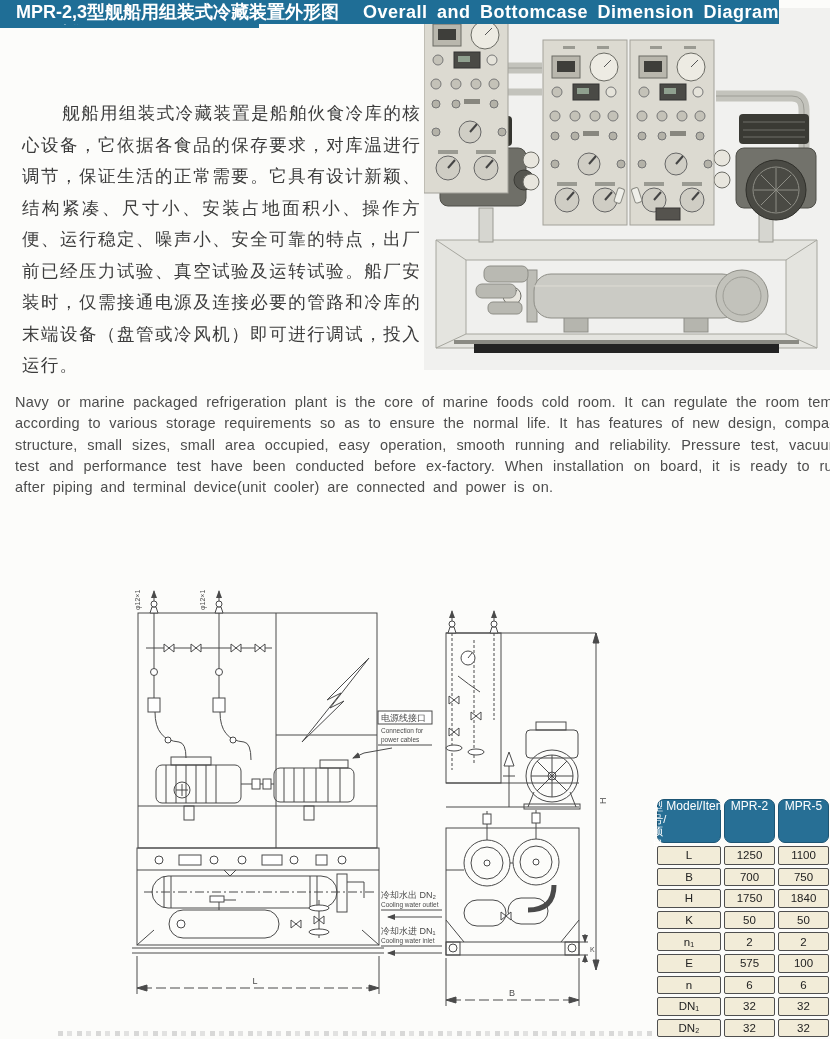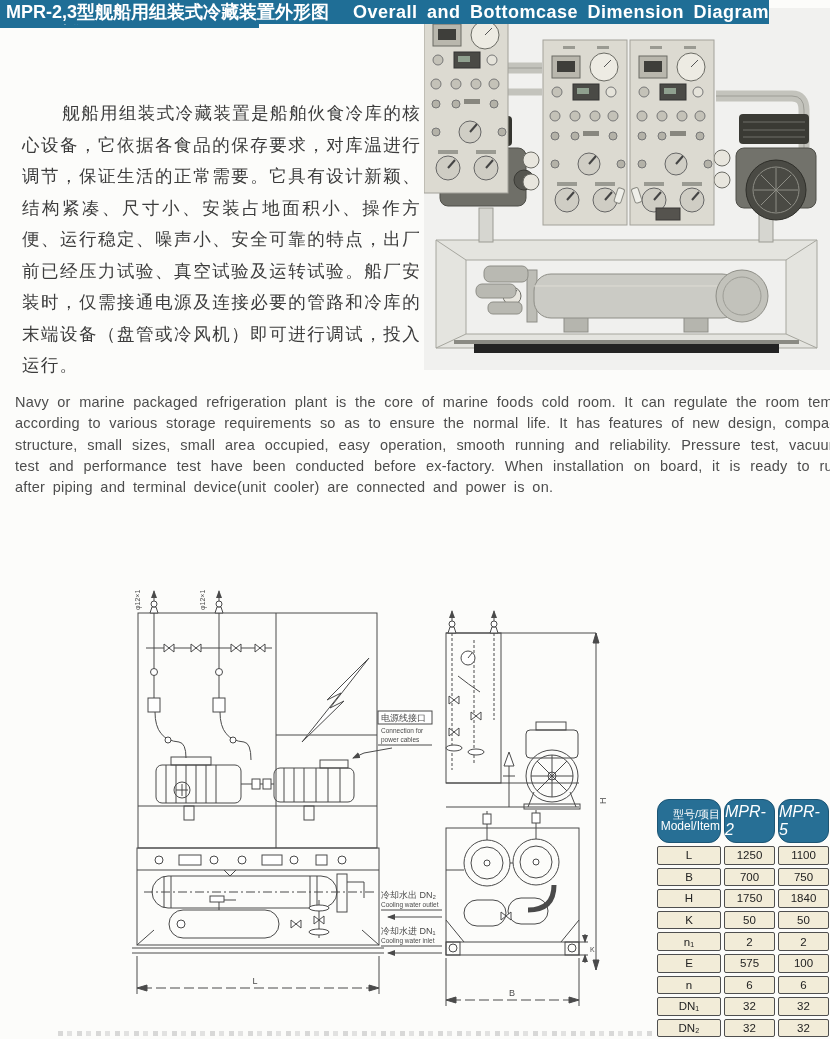--- a/index.html
+++ b/index.html
@@ -3,45 +3,45 @@
 <meta charset="utf-8">
 <style>
   html,body{margin:0;padding:0;background:#e8e8e8;}
   .page{position:relative;width:830px;height:1039px;background:#fcfcfa;overflow:hidden;
         font-family:"Liberation Sans","DejaVu Sans",sans-serif;}
   .bar{position:absolute;background:#1f6e96;color:#ffffff;display:flex;align-items:center;
        box-sizing:border-box;}
   .bar-intro{left:0;top:27;width:387;height:31;padding-left:12px;gap:40px;}
   .bar-intro .bar-zh{font-size:21px;font-weight:bold;letter-spacing:12px;}
   .bar-intro .bar-en{font-size:19px;font-weight:bold;letter-spacing:1px;}
-  .bar-section{left:0;top:521;width:830;height:31;padding-left:6px;gap:24px;}
+  .bar-section{left:0;top:521;width:830;height:31;padding-left:16px;gap:24px;}
   .bar-section .bar-zh{font-size:18px;font-weight:bold;}
   .bar-section .bar-en{font-size:18px;font-weight:bold;letter-spacing:.5px;word-spacing:4px;}
   .zh-para{position:absolute;left:6px;top:82px;width:399px;margin:16px;
            font-size:17.5px;line-height:31.5px;letter-spacing:1.2px;color:#3c3c3c;
            text-align:justify;text-indent:2.3em;font-weight:500;}
   .en-para{position:absolute;left:3px;top:380px;width:826px;margin:12px;
            font-size:14.5px;line-height:21.3px;color:#4d4d4d;text-align:justify;
            word-spacing:3.5px;letter-spacing:.2px;}
   .photo{position:absolute;left:424px;top:8px;width:406px;height:362px;margin:0;}
   .diagram{position:absolute;left:124px;top:580px;width:530px;height:440px;}
   svg{display:block;}
   .diag-svg text{font-family:"Liberation Sans","DejaVu Sans",sans-serif;fill:#4a4a4a;}
   .lbl{font-size:9px;}
   .tiny{font-size:7px;}
   .zhl{font-size:9px;}
   .enl{font-size:6.5px;}
   .spec-table{position:absolute;left:657px;top:799px;width:172px;}
   .spec-grid{display:grid;grid-template-columns:64px 51px 51px;grid-template-rows:44px;
              grid-auto-rows:18.6px;gap:3px;}
-  .th{background:#276f95;color:#fff;border:1px solid #1d5574;display:flex;flex-direction:column;
-      align-items:flex-end;justify-content:center;line-height:1.15;border-radius:12px;}
+  .th{background:#276f95;color:#fff;border:1px solid #1d5574;display:flex;flex-direction:row;
+      align-items:flex-start;justify-content:center;line-height:1.15;border-radius:7px;}
   .th .t1{font-size:11px;}
   .th .t2{font-size:12px;}
-  .th.model{font-size:16px;font-style:italic;}
+  .th.model{font-size:12px;}
   .td{background:#f2ecd8;border:1px solid #4f4f4f;border-radius:2px;display:flex;
       align-items:center;justify-content:center;font-size:11.5px;color:#222;}
   .cutoff{position:absolute;left:58px;top:1031px;width:598px;height:5px;opacity:.5;
           background:repeating-linear-gradient(90deg,#b5b5b5 0 5px,#fcfcfa 5px 9px,#c8c8c8 9px 14px,#fcfcfa 14px 19px);}
 </style>
 </head>
 <body>
 
 <div class="page">
 

